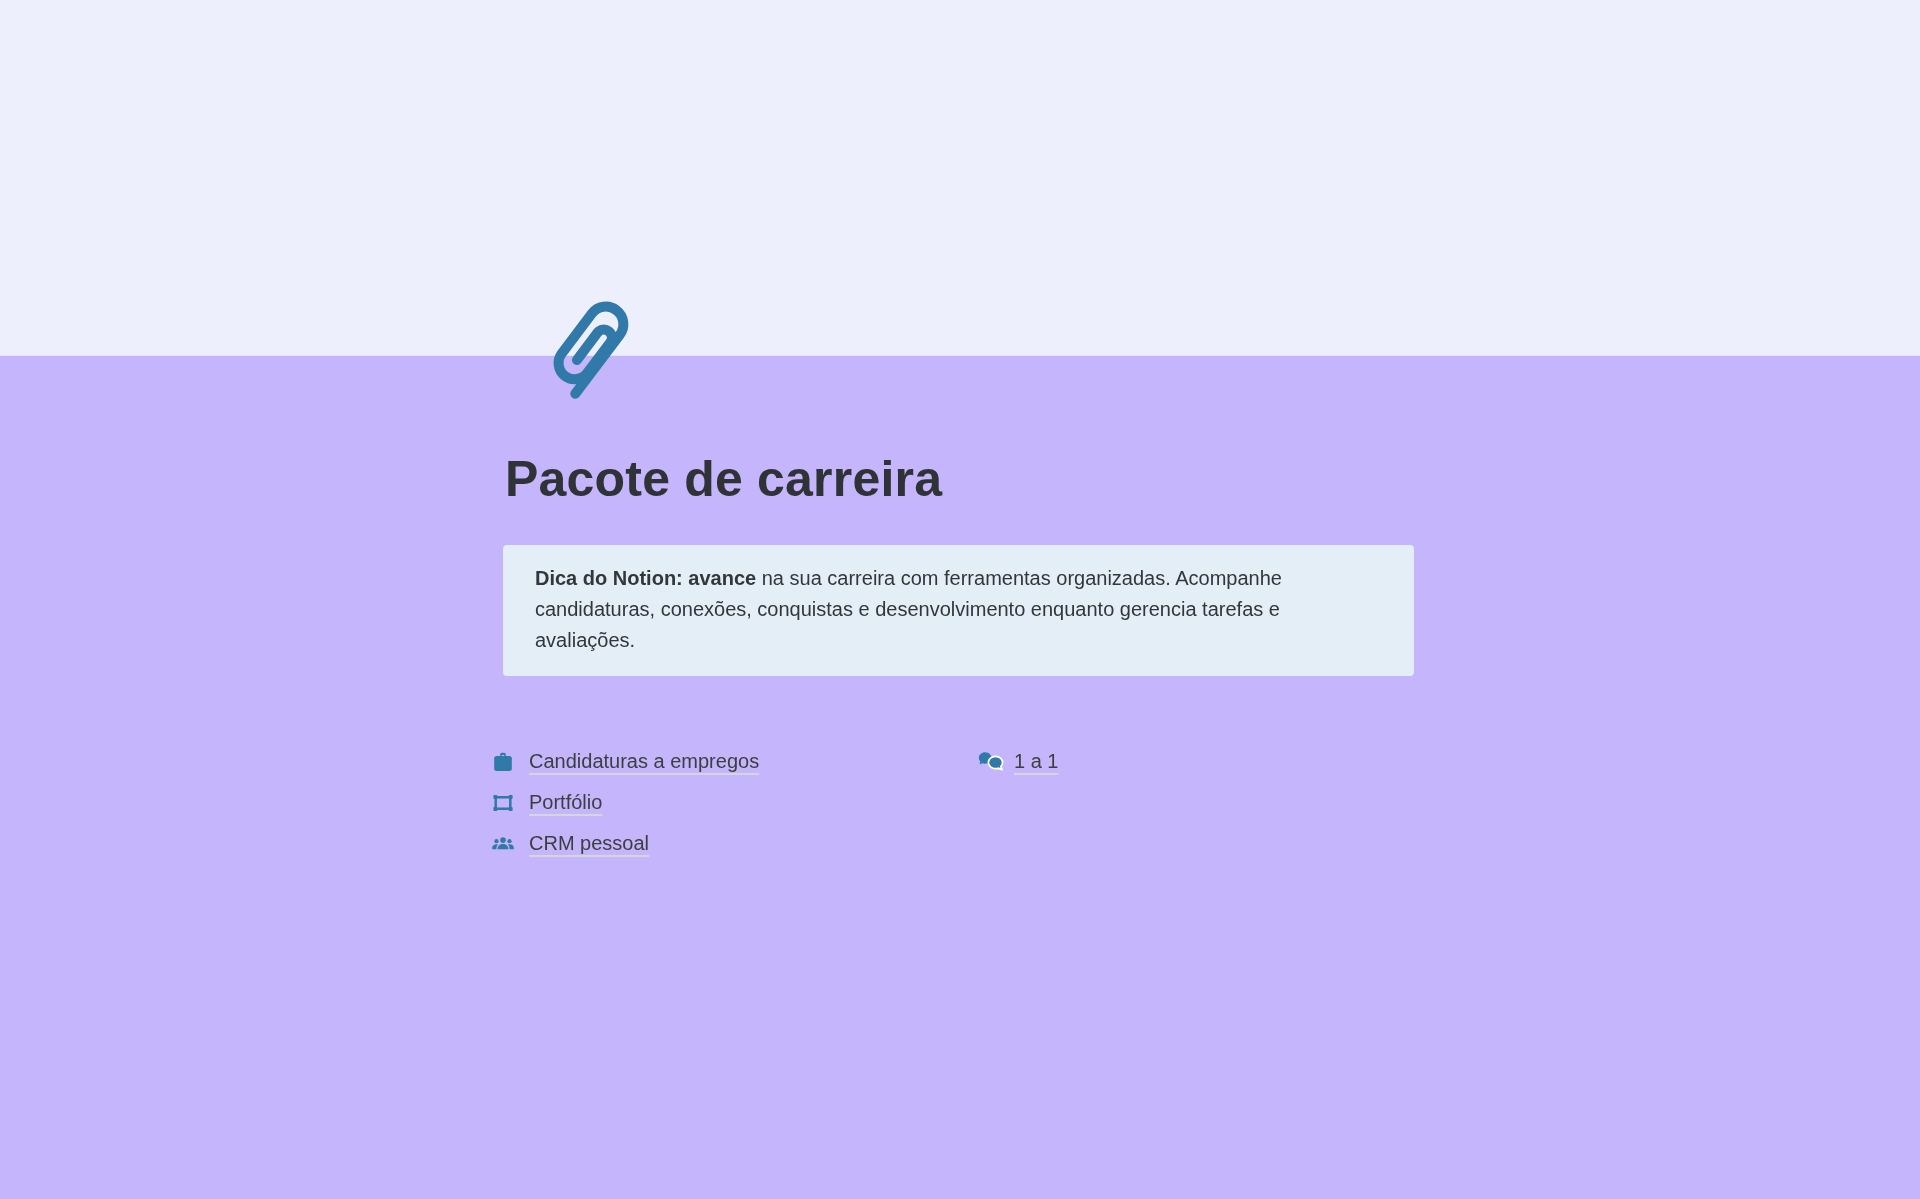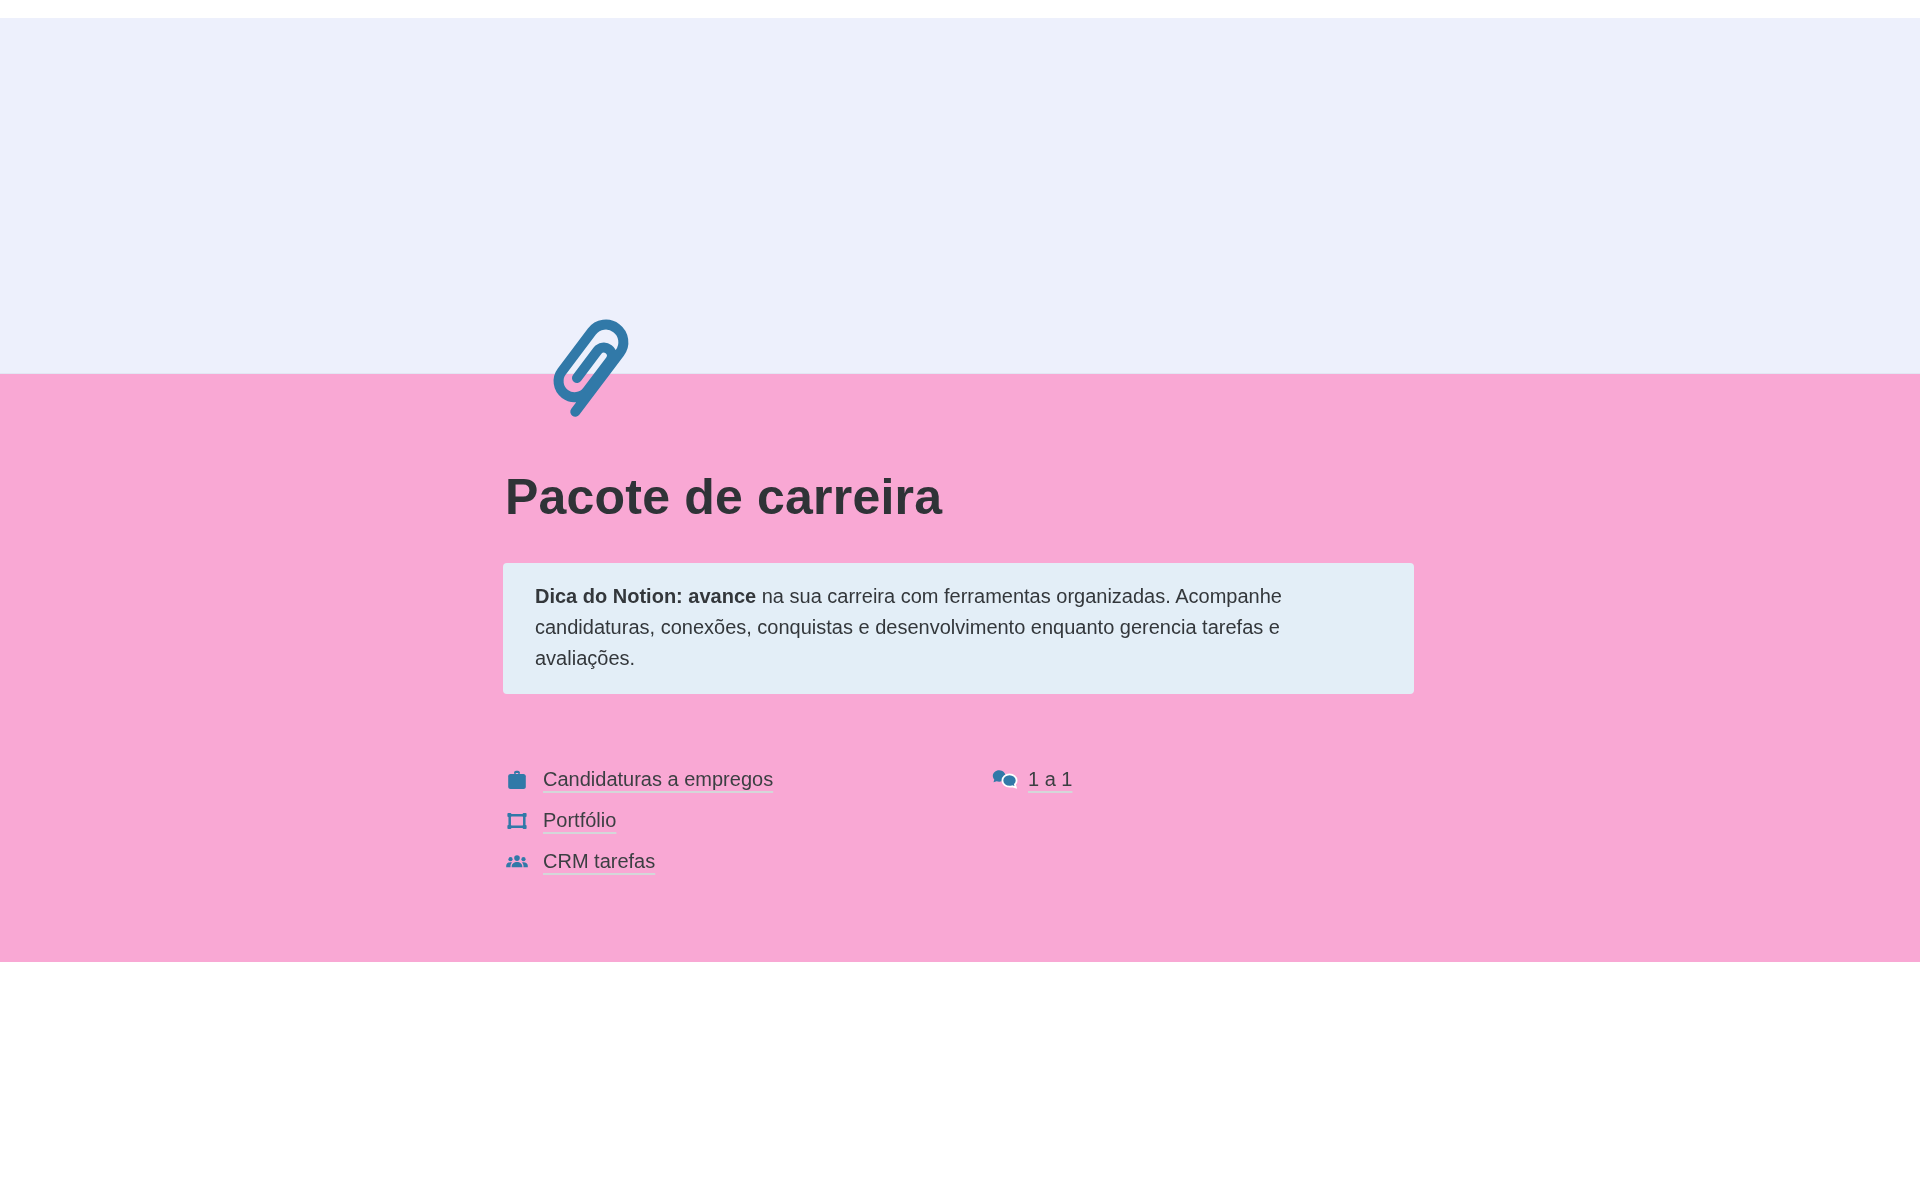--- a/index.html
+++ b/index.html
@@ -8,26 +8,25 @@
     --accent: #3179a8;
     --cover: #edf0fc;
     --callout-bg: #e3eef7;
     --text: #3b3f42;
     --title: #2f3337;
     --underline: #d4d7d9;
   }
   .screen {
     position: relative;
     width: 1920px;
-    height: 944px;
-    background: #f9a8d4;
+    height: 1199px;
+    background: #c4b5fd;
     overflow: hidden;
     font-family: "Liberation Sans", "DejaVu Sans", sans-serif;
     color: var(--text);
-    margin-top: 18px;
   }
   .cover {
     position: absolute;
     left: 0; top: 0;
     width: 1920px; height: 356px;
     background: var(--cover);
     border-bottom: 1px solid #e3e6f4;
   }
   .page-icon {
     position: absolute;
@@ -54,21 +53,21 @@
     border-radius: 4px;
     padding: 18px 34px 18px 32px;
     font-size: 20px;
     line-height: 31px;
     color: #33373b;
   }
   .callout p { margin: 0; }
   .callout .bold { font-weight: 700; }
   .links {
     position: absolute;
-    left: 505px; top: 741px;
+    left: 491px; top: 741px;
     display: flex;
   }
   .links .col { display: flex; flex-direction: column; }
   .links .col-left  { width: 485px; }
   .links .col-right { width: 430px; }
   .link-row {
     height: 41px;
     display: flex;
     align-items: center;
     cursor: pointer;
@@ -133,21 +132,21 @@
           <span class="link-icon">
             <svg width="24" height="24" viewBox="0 0 24 24" fill="currentColor">
               <circle cx="12" cy="8.1" r="2.8"></circle>
               <circle cx="5.5" cy="9.2" r="2.1"></circle>
               <circle cx="18.5" cy="9.2" r="2.1"></circle>
               <path d="M12 11.9c2.9 0 5.3 1.9 5.3 4.3v1.1H6.7v-1.1c0-2.4 2.4-4.3 5.3-4.3z"></path>
               <path d="M5.5 12.3c.55 0 1.05.1 1.5.25-.95.95-1.5 2.2-1.5 3.65v1.1H1.2v-1.6c0-1.9 1.9-3.4 4.3-3.4z"></path>
               <path d="M18.5 12.3c2.4 0 4.3 1.5 4.3 3.4v1.6h-4.3v-1.1c0-1.45-.55-2.7-1.5-3.65.45-.15.95-.25 1.5-.25z"></path>
             </svg>
           </span>
-          <span class="link-label">CRM tarefas</span>
+          <span class="link-label">CRM pessoal</span>
         </div>
       </div>
     <div class="col col-right" id="col-right">
         <div class="link-row">
           <span class="link-icon">
             <svg width="30" height="24" viewBox="0 0 30 24" fill="currentColor">
               <path d="M9.2 2.2C5.6 2.2 2.8 4.7 2.8 7.8c0 1.4.6 2.7 1.5 3.7l-.8 2.8 3.1-1c.8.3 1.7.4 2.6.4 3.6 0 6.4-2.5 6.4-5.6S12.8 2.2 9.2 2.2z"></path>
               <path d="M19.5 6.3c-3.9 0-7.1 2.7-7.1 6.2 0 3.4 3.2 6.2 7.1 6.2.9 0 1.8-.2 2.6-.4l3.7 1.1-.9-3.1c1.1-1 1.7-2.4 1.7-3.8 0-3.5-3.2-6.2-7.1-6.2z" stroke="#ffffff" stroke-width="1.8"></path>
             </svg>
           </span>

